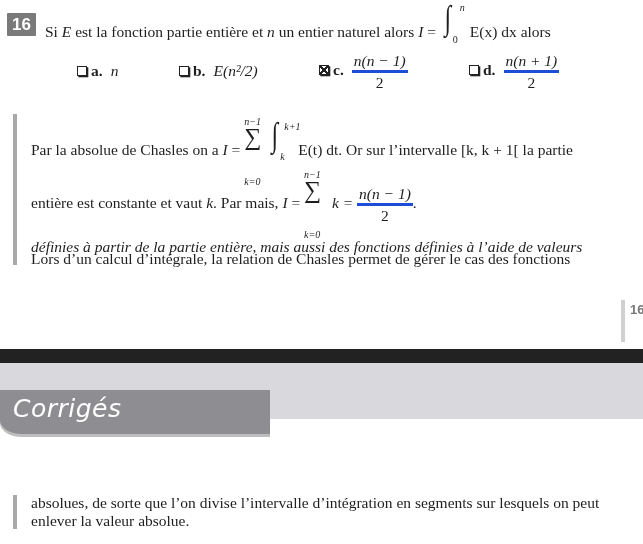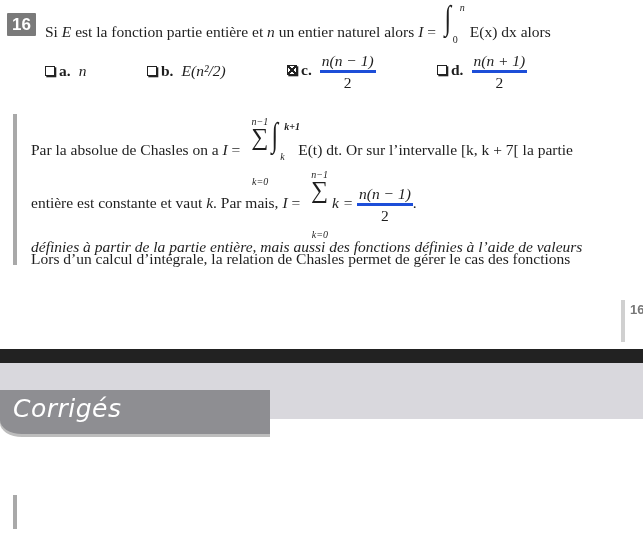--- a/index.html
+++ b/index.html
@@ -13,46 +13,46 @@
       font-family: "Liberation Sans", "DejaVu Sans", sans-serif; font-weight: bold;
       font-size: 17px; line-height: 23px; text-align: center; border-radius: 1px;
     }
     .q-text { position: absolute; left: 45px; top: 17px; font-size: 15.5px; white-space: nowrap; }
     .q-text i, .m i { font-style: italic; }
     .integral-block { display: inline-block; position: relative; width: 30px; height: 20px; vertical-align: baseline; }
     .int-sign { position: absolute; left: 3px; top: -16px; font-size: 34px; font-style: normal; line-height: 1; transform: scaleX(0.7); }
     .int-up { position: absolute; left: 20px; top: -15px; font-size: 10px; font-style: italic; }
     .int-lo { position: absolute; left: 13px; top: 17px; font-size: 10px; }
 
-    .opt { position: absolute; top: 56px; font-size: 15.5px; white-space: nowrap; }
+    .opt { position: absolute; top: 56px; font-size: 15.5px; white-space: nowrap; margin-left: 32px; }
     .opt .box {
       display: inline-block; width: 10px; height: 10px; border: 1.3px solid #222;
       box-shadow: 1.3px 1.3px 0 #222; vertical-align: 0px; margin-right: 4px; position: relative;
     }
     .opt .box.checked::after {
       content: ""; position: absolute; left: -1px; top: -1px; width: 10px; height: 10px;
       background:
         linear-gradient(45deg, transparent 44%, #222 44%, #222 58%, transparent 58%),
         linear-gradient(-45deg, transparent 44%, #222 44%, #222 58%, transparent 58%);
     }
     .opt .letter { font-weight: bold; margin-right: 8px; }
     .frac { display: inline-flex; flex-direction: column; align-items: center; vertical-align: middle; font-size: 15.5px; line-height: 1.1; }
     .frac .num { border-bottom: 3px solid #1d4ed8; padding: 0 2px 1px; }
     .frac .den { padding-top: 1px; }
 
     .answer-block { position: absolute; left: 13px; top: 114px; width: 610px; }
     .answer-bar { position: absolute; left: 0; top: 0; width: 4px; height: 151px; background: #a9a9a9; }
     .ans-line { position: absolute; left: 18px; font-size: 15.5px; white-space: nowrap; }
-    .sum { display: inline-block; position: relative; width: 24px; vertical-align: middle; text-align: right; }
+    .sum { display: inline-block; position: relative; width: 24px; vertical-align: middle; text-align: left; }
     .sum .s-up { display: block; font-size: 10px; font-style: italic; line-height: 1; }
     .sum .s-sig { display: block; font-size: 24px; line-height: 0.9; }
     .sum .s-lo { display: block; font-size: 10px; font-style: italic; line-height: 1.1; margin-top: 27px; }
     .int2 { display: inline-block; position: relative; width: 30px; height: 20px; }
     .int2 .int-sign { left: 2px; top: -17px; }
-    .int2 .int-up { left: 16px; top: -14px; font-weight: bold; }
+    .int2 .int-up { left: 16px; top: -14px; }
     .int2 .int-lo { left: 12px; top: 16px; font-style: italic; }
 
     .page-num-bar { position: absolute; left: 621px; top: 300px; width: 4px; height: 42px; background: #d0d0d0; }
     .page-num { position: absolute; left: 630px; top: 302px; font-family: "Liberation Sans", "DejaVu Sans", sans-serif; font-weight: bold; font-size: 13px; color: #777; }
 
     .page-divider { position: absolute; left: 0; top: 349px; width: 643px; height: 14px; background: #222222; }
 
     .page-bottom { position: absolute; left: 0; top: 363px; width: 643px; height: 181px; background: #fff; }
     .header-band { position: absolute; left: 0; top: 0; width: 643px; height: 56px; background: #d9d8dd; }
     .chapter-tab {
@@ -91,21 +91,21 @@
     <span class="box"></span><span class="letter">d.</span><span class="frac">
         <i class="num">n(n + 1)</i>
         <span class="den">2</span>
       </span>
   </div>
 
   <div class="answer-block">
     <div class="answer-bar"></div>
 
     <div class="ans-line" style="top:3px;">
-      <span>Par la absolue de Chasles on a </span><i>I</i><span> = </span><span class="sum"><span class="s-up">n−1</span><span class="s-sig">∑</span><span class="s-lo">k=0</span></span><span class="int2"><span class="int-sign">∫</span><span class="int-up">k+1</span><span class="int-lo">k</span></span><span>E(t) dt</span><span>. Or sur l’intervalle [k, k + 7[ la partie</span>
+      <span>Par la absolue de Chasles on a </span><i>I</i><span> = </span><span class="sum"><span class="s-up">n−1</span><span class="s-sig">∑</span><span class="s-lo">k=0</span></span><span class="int2"><span class="int-sign">∫</span><span class="int-up">k+1</span><span class="int-lo">k</span></span><span>E(t) dt</span><span>. Or sur l’intervalle [k, k + 1[ la partie</span>
     </div>
 
     <div class="ans-line" style="top:56px;">
       <span>entière est constante et vaut </span><i>k</i><span>. Par mais, </span><i>I</i><span> = </span><span class="sum"><span class="s-up">n−1</span><span class="s-sig">∑</span><span class="s-lo">k=0</span></span><i> k = </i><span class="frac">
           <i class="num">n(n − 1)</i>
           <span class="den">2</span>
         </span><span>.</span>
     </div>
 
     <div class="ans-line" style="top:124px;margin-top:12px;">Lors d’un calcul d’intégrale, la relation de Chasles permet de gérer le cas des fonctions</div>
@@ -116,13 +116,14 @@
   <div class="page-num">16</div>
 </div>
 
 <div class="page-divider"></div>
 
 <div class="page-bottom">
   <div class="header-band"></div>
   <div class="chapter-tab"></div>
   <div class="chapter-title">Corrigés</div>
   <div class="cont-bar"></div>
+  <div class="cont-text">absolues, de sorte que l’on divise l’intervalle d’intégration en segments sur lesquels on peut enlever la valeur absolue.</div>
 </div>
 
 </body></html>

